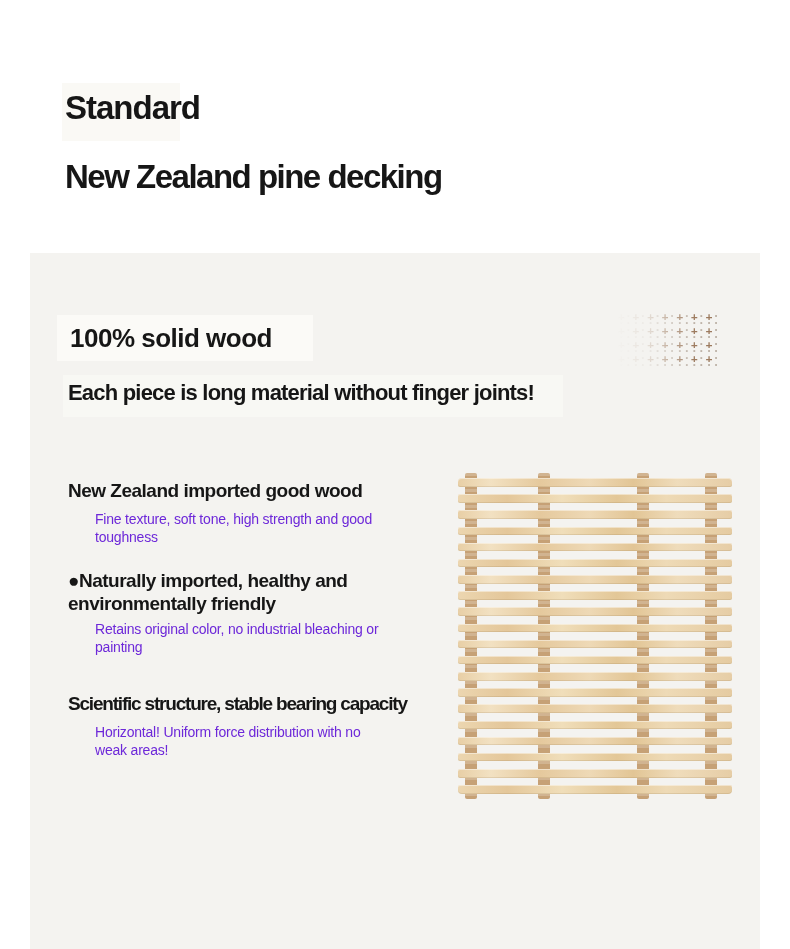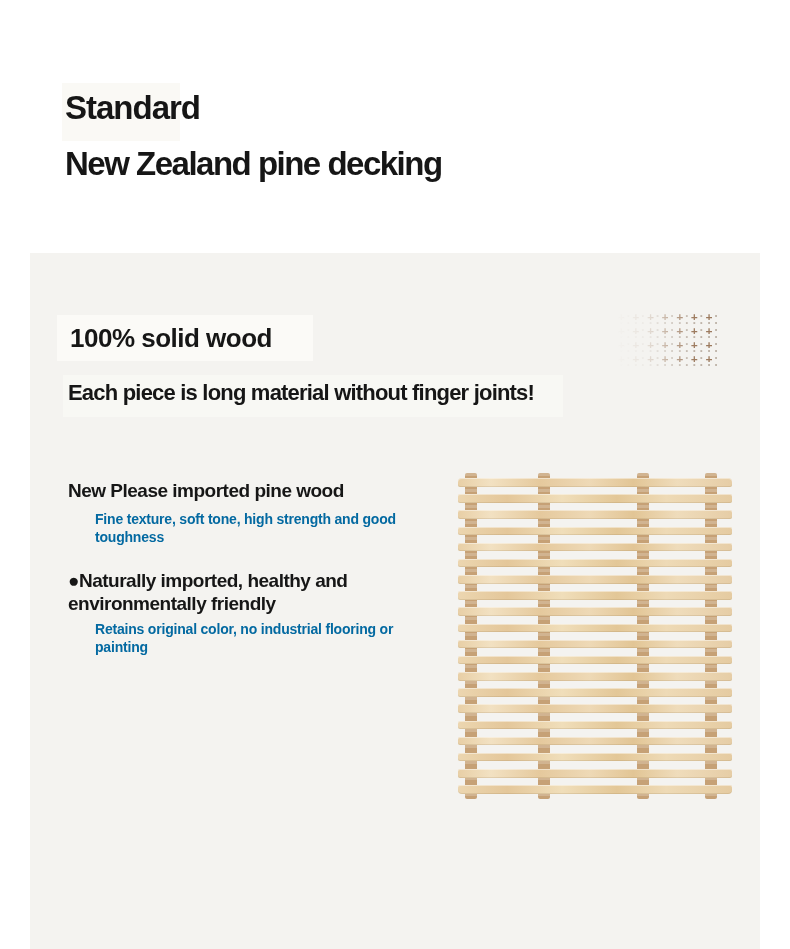--- a/index.html
+++ b/index.html
@@ -11,21 +11,21 @@
   }
 
   
   .hl { position:absolute; background:var(--highlight_bg,#fbfaf7); }
   .hl-standard { left:62px; top:67px; width:118px; height:58px; background:#faf9f5; }
   .page-title {
     position:absolute; left:65px; top:72px; font-size:33px; font-weight:700;
     letter-spacing:-1px; line-height:40px; white-space:nowrap;
   }
   .page-subtitle {
-    position:absolute; left:65px; top:127px; font-size:33px; font-weight:700;
+    position:absolute; left:65px; top:140px; font-size:33px; font-weight:700;
     letter-spacing:-1.5px; line-height:42px; white-space:nowrap;
   }
 
   
   .card {
     position:absolute; left:30px; top:237px; width:730px; height:827px;
     background:var(--card_bg,#f4f3f0);
   }
   .hl-headline { left:27px; top:62px; width:256px; height:46px; }
   .card-headline {
@@ -57,22 +57,22 @@
 
   
   .feature { position:absolute; left:38px; width:420px; }
   .feature-title {
     font-size:19px; font-weight:700; letter-spacing:-0.5px; line-height:23px;
     white-space:pre-line;
   }
   .feature-title.one-line { white-space:nowrap; }
   .feature-title.tight { letter-spacing:-1.2px; }
   .feature-desc {
-    margin:8px 0 0 27px; font-size:14px; font-weight:700; letter-spacing:-0.2px;
-    line-height:18px; white-space:pre-line; color:#0369a1;
+    margin:8px 0 0 27px; font-size:14px; font-weight:400; letter-spacing:-0.2px;
+    line-height:18px; white-space:pre-line; color:#6d28d9;
   }
   .feature-1 { top:226px; }
   .feature-2 { top:316px; }
   .feature-2 .feature-desc { margin-top:5px; }
   .feature-3 { top:439px; }
 
   
   .wood-base { position:absolute; left:428px; top:225px; width:274px; height:316px; }
   .rail {
     position:absolute; top:-5px; bottom:-5px; width:12px; border-radius:2px;
@@ -134,32 +134,37 @@
 ·······
 ·······
 ·······</div>
       <div class="plus-fade"></div>
     </div>
 
     <div class="hl hl-sub"></div>
     <p class="card-subheadline">Each piece is long material without finger joints!</p>
 
     <div class="feature feature-1">
-      <div class="feature-title one-line">New Please imported pine wood</div>
+      <div class="feature-title one-line">New Zealand imported good wood</div>
       <div class="feature-desc">Fine texture, soft tone, high strength and good
 toughness</div>
     </div>
 
     <div class="feature feature-2">
       <div class="feature-title">●Naturally imported, healthy and
 environmentally friendly</div>
-      <div class="feature-desc">Retains original color, no industrial flooring or
+      <div class="feature-desc">Retains original color, no industrial bleaching or
 painting</div>
     </div>
 
+    <div class="feature feature-3">
+      <div class="feature-title one-line tight">Scientific structure, stable bearing capacity</div>
+      <div class="feature-desc">Horizontal! Uniform force distribution with no
+weak areas!</div>
+    </div>
 
     <div class="wood-base">
       <div class="rail" style="left: 7px;"></div>
         <div class="rail" style="left: 80px;"></div>
         <div class="rail" style="left: 179px;"></div>
         <div class="rail" style="left: 247px;"></div>
         <div class="slats">
           <div class="slat"></div>
           <div class="slat alt"></div>
           <div class="slat"></div>

